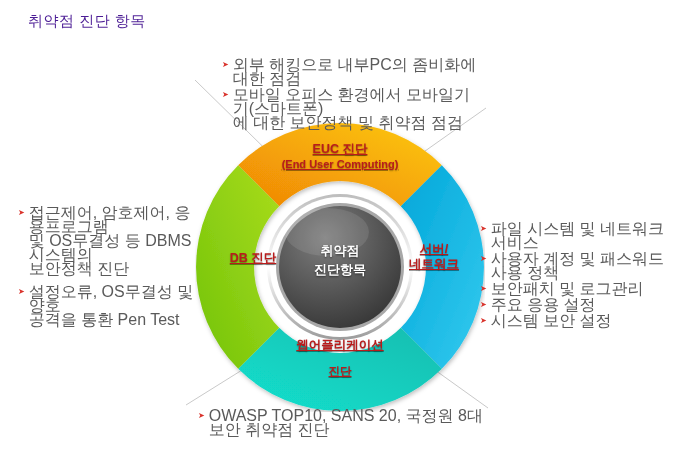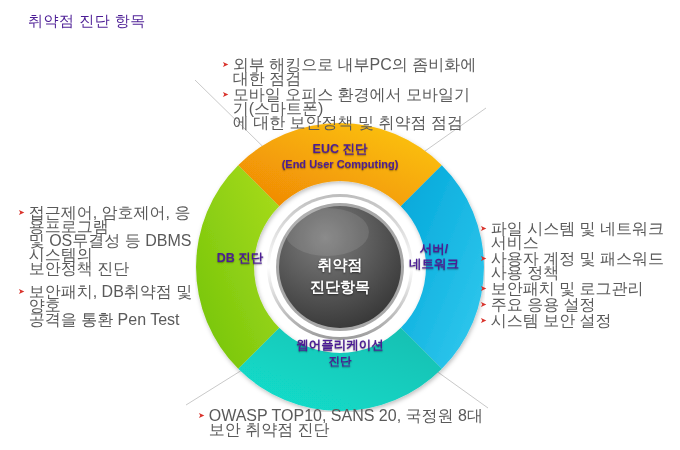--- a/index.html
+++ b/index.html
@@ -96,43 +96,44 @@
   #donut-wheel svg {
     position: absolute;
     left: 0;
     top: 0;
   }
 
   
   .seg-label {
     position: absolute;
     text-align: center;
-    color: #4c1d95;
+    color: #b91c1c;
     font-weight: bold;
     text-shadow: 0 1px 1.5px rgba(0,0,0,0.38);
     line-height: 1.2;
     pointer-events: none;
+    text-decoration: underline;
   }
   .seg-label .main {
     font-size: 12.5px;
     display: block;
   }
   .seg-label .sub {
     font-size: 11px;
     display: block;
     font-weight: bold;
     margin-top: 1px;
   }
   #seg-label-euc {
     left: 60px;
     top: 20px;
     width: 170px;
   }
   #seg-label-db {
-    left: 0;
+    left: 13px;
     top: 129px;
     width: 90px;
   }
   #seg-label-server {
     left: 196px;
     top: 120px;
     width: 86px;
   }
   #seg-label-web {
     left: 58px;
@@ -141,26 +142,25 @@
   }
 
   
   #center-label {
     position: absolute;
     left: 83px;
     top: 120px;
     width: 124px;
     text-align: center;
     color: #ffffff;
-    font-size: 15px;
+    font-size: 13px;
     font-weight: bold;
     line-height: 1.45;
     text-shadow: 0 1px 2px rgba(0,0,0,0.55);
     pointer-events: none;
-    margin-top: 12px;
   }
   #center-label span {
     display: block;
   }
 </style>
 </head>
 <body>
 
 <div id="page-title">취약점 진단 항목</div>
 
@@ -244,21 +244,21 @@
     <span class="sub">(End User Computing)</span>
   </div>
 
   <div class="seg-label" id="seg-label-server">
     <span class="main" style="white-space:pre-line">서버/
 네트워크</span>
   </div>
 
   <div class="seg-label" id="seg-label-web">
     <span class="main">웹어플리케이션</span>
-    <span class="sub" style="font-size:11.5px;margin-top:2px">진단</span>
+    <span class="sub" style="font-size:11.5px;margin-top:12px">진단</span>
   </div>
 
   <div class="seg-label" id="seg-label-db">
     <span class="main">DB 진단</span>
   </div>
 
   <div id="center-label">
     <span>취약점</span>
     <span>진단항목</span>
   </div>
@@ -278,21 +278,21 @@
 
 <div class="callout" id="callout-db">
   <div class="callout-item">
     <span class="bullet-icon">➤</span>
     <span class="callout-text">접근제어, 암호제어, 응용프로그램
 및 OS무결성 등 DBMS 시스템의
 보안정책 진단</span>
   </div>
   <div class="callout-item gap">
     <span class="bullet-icon">➤</span>
-    <span class="callout-text">보안패치, DB취약점 및 양호
+    <span class="callout-text">설정오류, OS무결성 및 양호
 공격을 통환 Pen Test</span>
   </div>
 </div>
 
 <div class="callout" id="callout-server">
   <div class="callout-item">
     <span class="bullet-icon">➤</span>
     <span class="callout-text">파일 시스템 및 네트워크 서비스</span>
   </div>
   <div class="callout-item">

